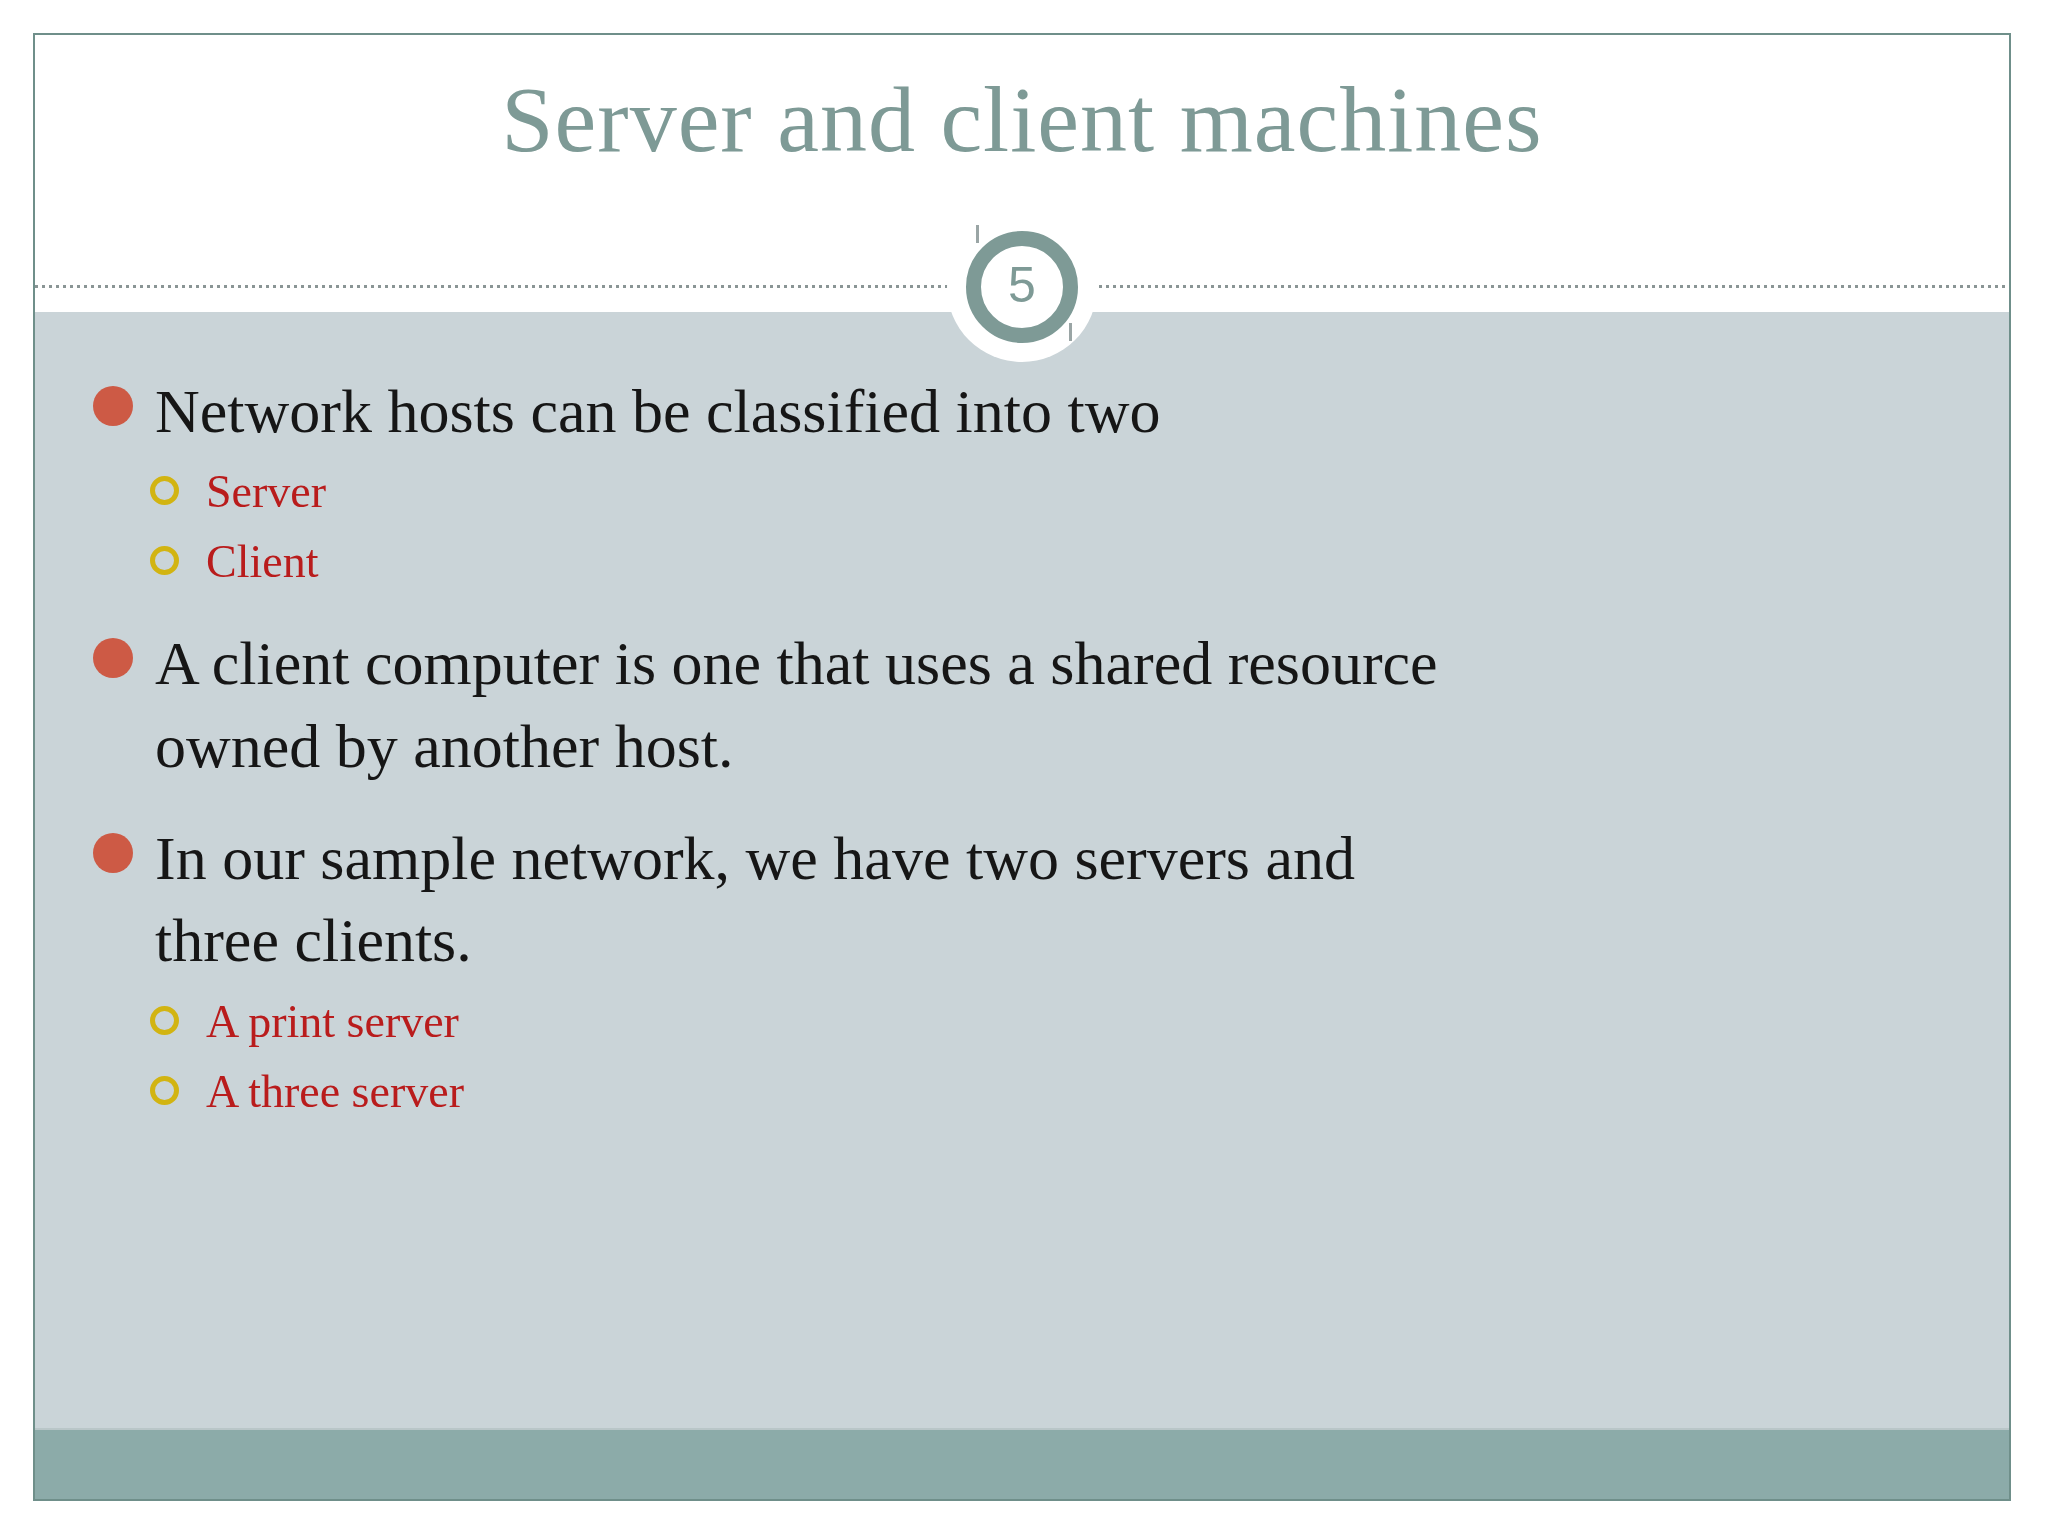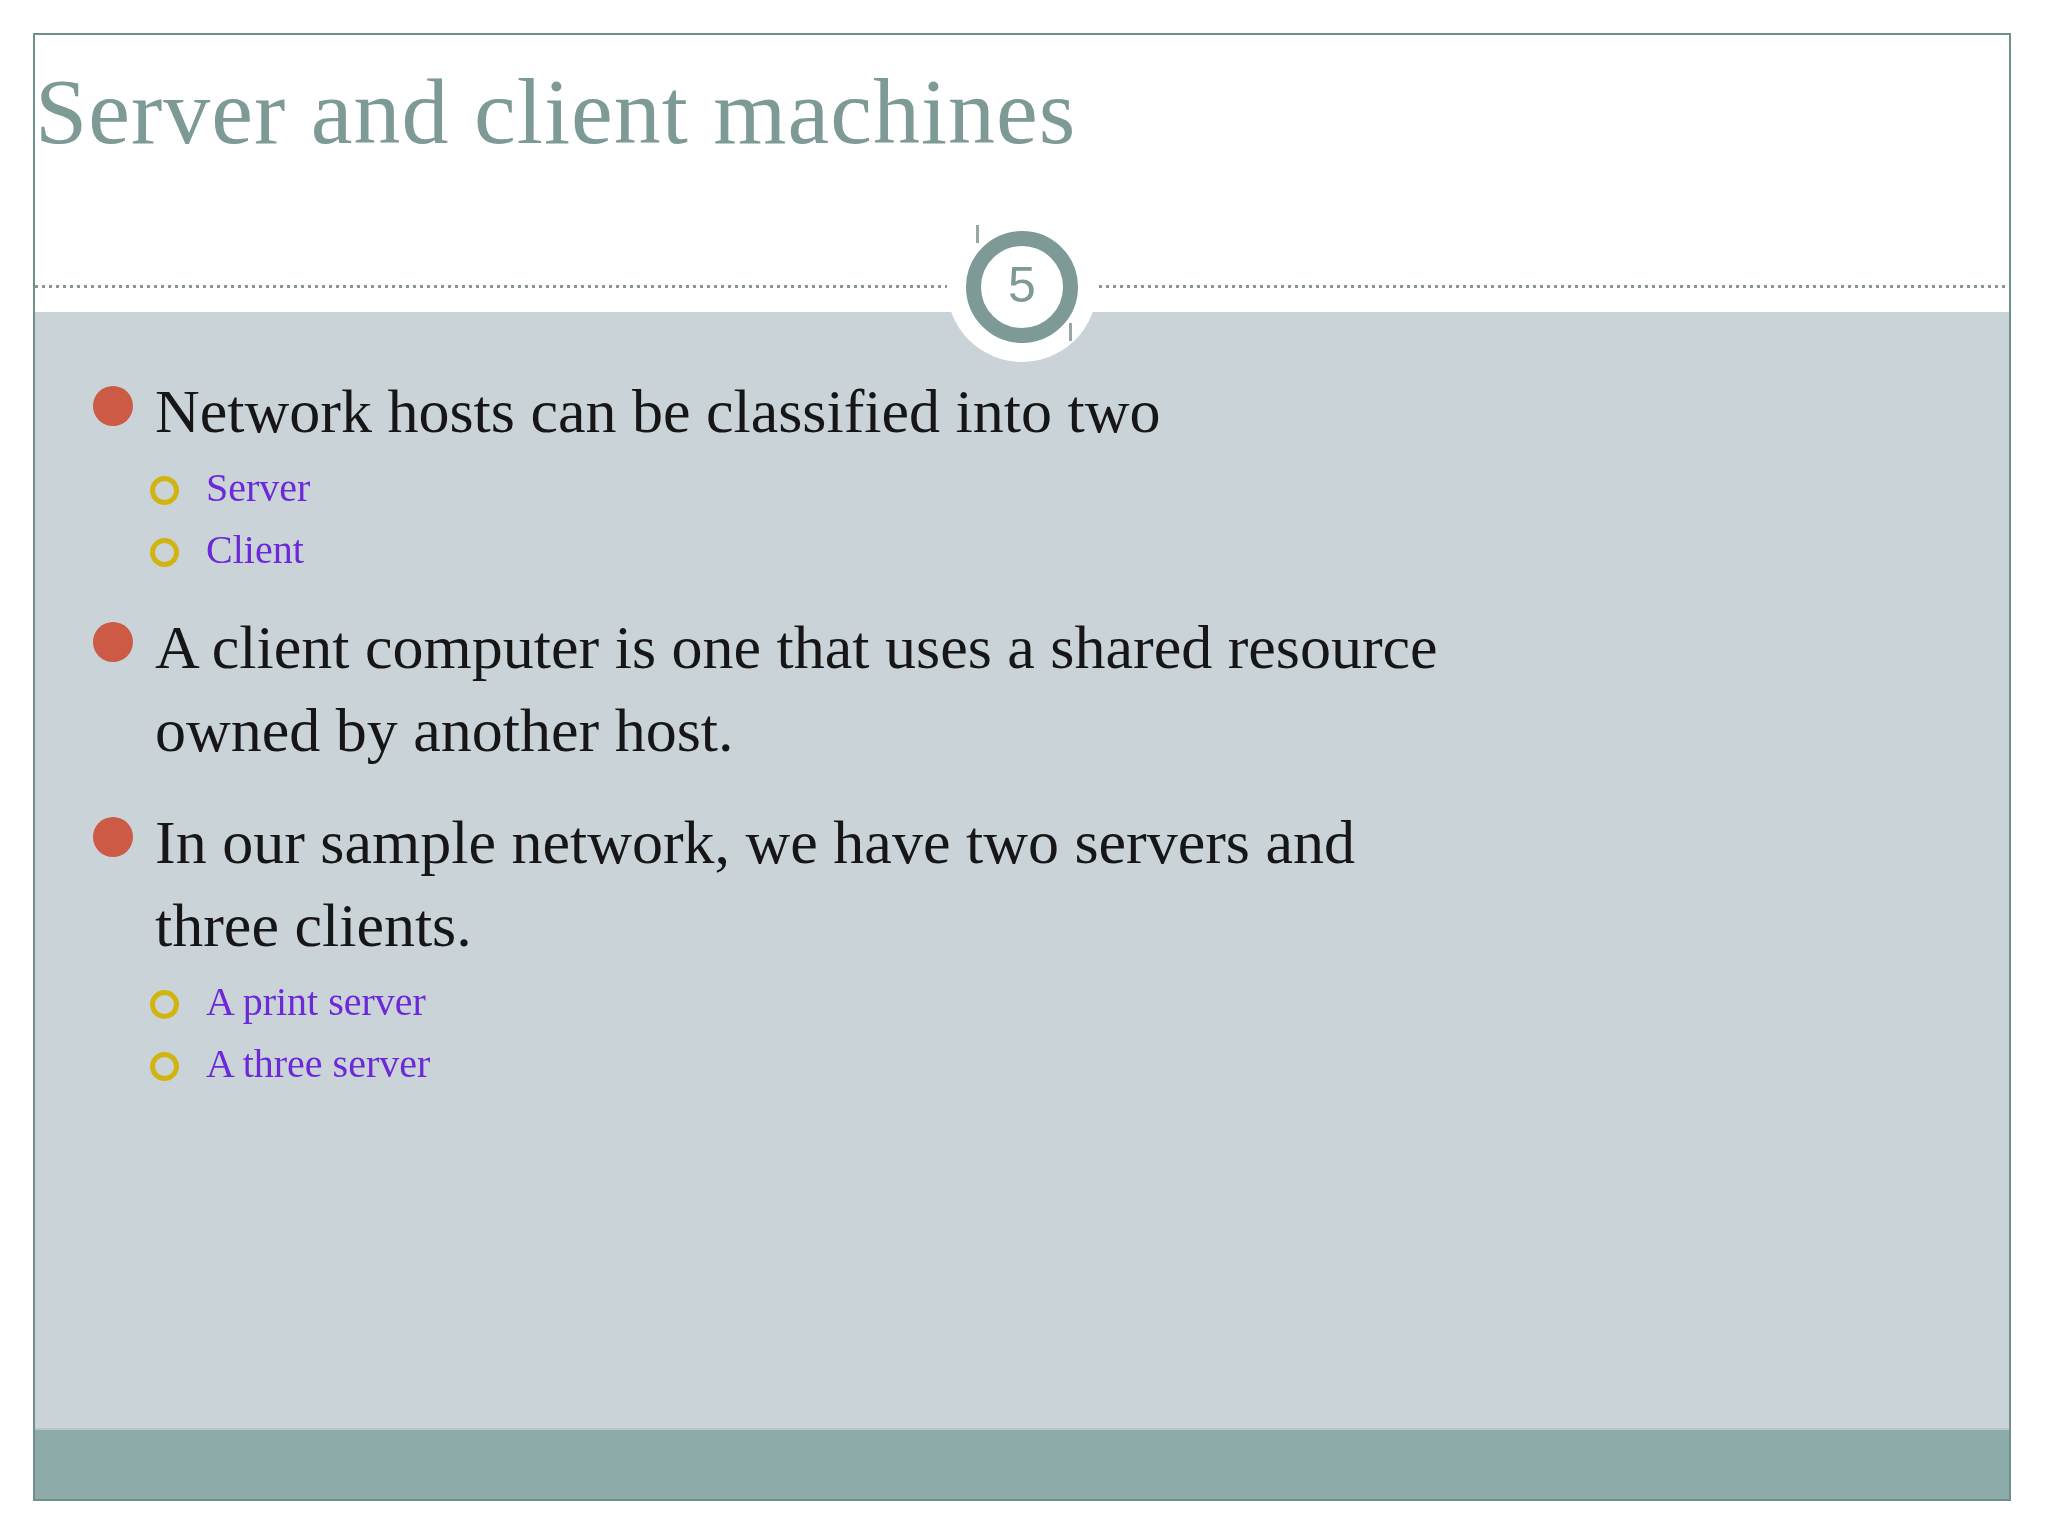--- a/index.html
+++ b/index.html
@@ -30,22 +30,22 @@
     flex-direction: column;
   }
   
   .header {
     position: relative;
     height: 277px;
     background: #ffffff;
     flex: 0 0 auto;
   }
   .title {
-    padding-top: 20px;
-    text-align: left;
+    padding-top: 28px;
+    text-align: center;
     font-size: 94px;
     line-height: 1.2;
     color: #7e9a96;
     letter-spacing: 1px;
   }
   .dotted-line {
     position: absolute;
     left: 0;
     right: 0;
     top: 250px;
@@ -130,23 +130,23 @@
     flex: 0 0 auto;
     width: 19px;
     height: 19px;
     box-sizing: content-box;
     border: 5px solid #d2b411;
     border-radius: 50%;
     background: transparent;
     margin: 14px 27px 0 0;
   }
   .stext {
-    font-size: 40px;
+    font-size: 46px;
     line-height: 1.3;
-    color: #6d28d9;
+    color: #b91c1c;
   }
   
   .footer-bar {
     flex: 0 0 auto;
     height: 71px;
     background: #8caba9;
     border-top: 2px solid #b9c6c8;
     box-sizing: border-box;
   }
 </style>

